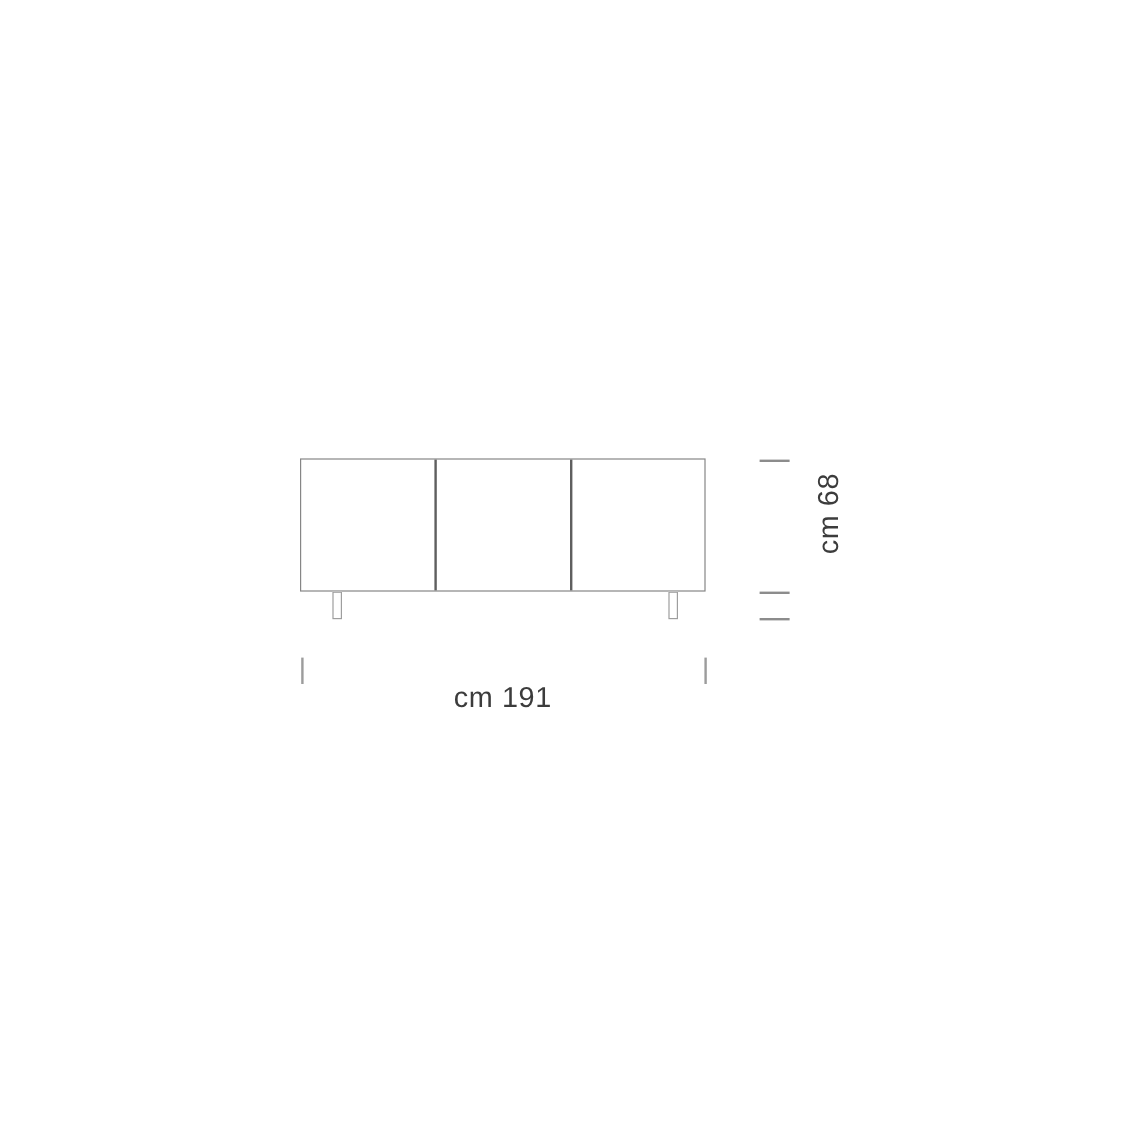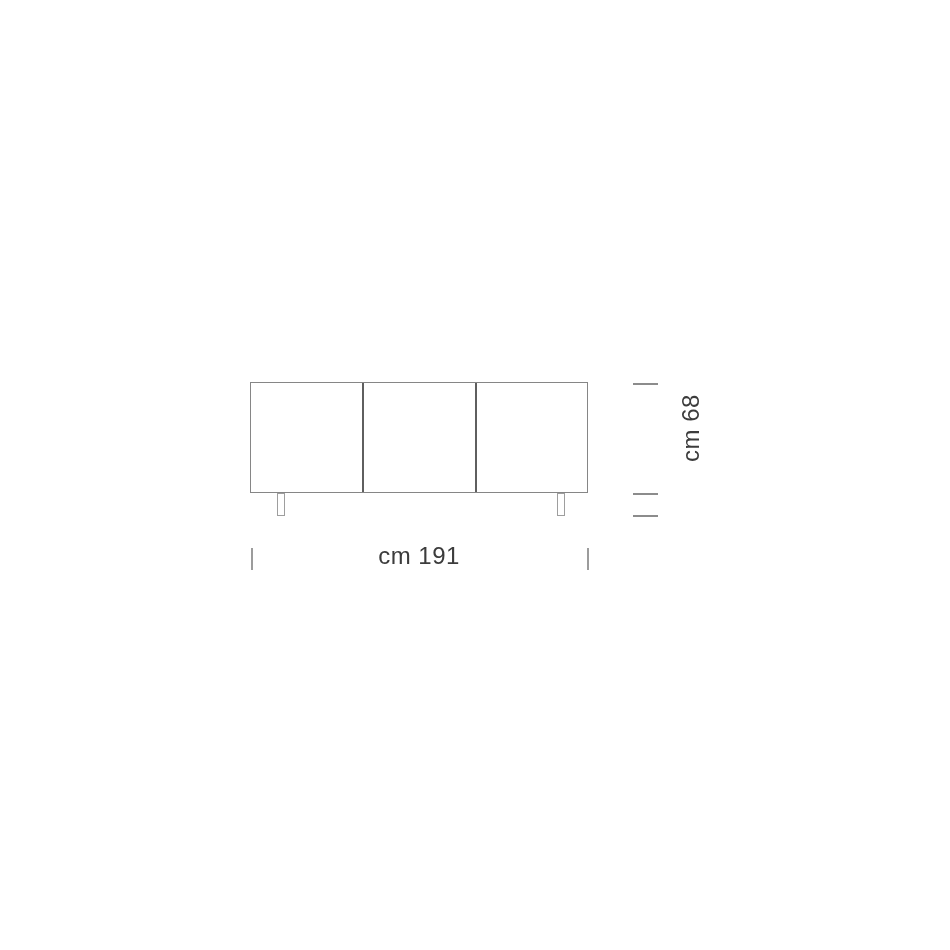--- a/index.html
+++ b/index.html
@@ -85,21 +85,21 @@
     width: 1.8px;
     height: 22px;
     background: #9c9c9c;
   }
   .vtick-left  { left: 251px; }
   .vtick-right { left: 587px; }
 
   .width-label {
     position: absolute;
     left: 250px;
-    top: 542px;
+    top: 568px;
     width: 338px;
     height: 28px;
     line-height: 28px;
     text-align: center;
     font-size: 24px;
     letter-spacing: 0.5px;
     color: #3c3c3c;
     white-space: nowrap;
   }
 </style>

